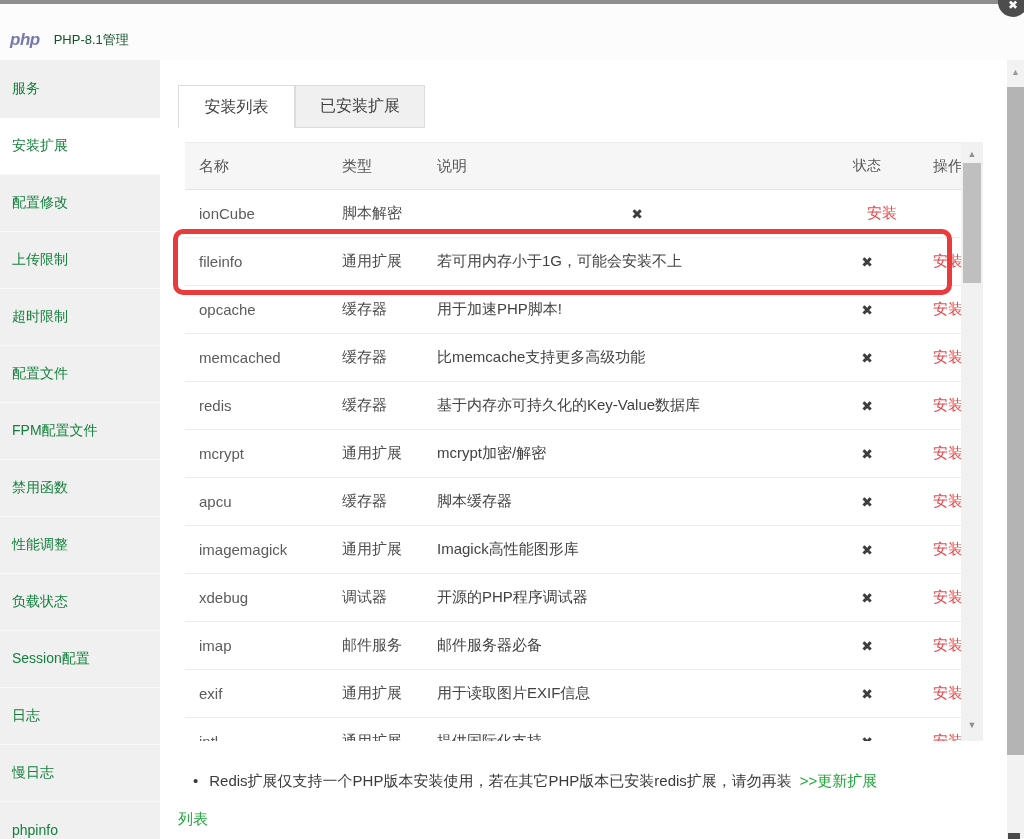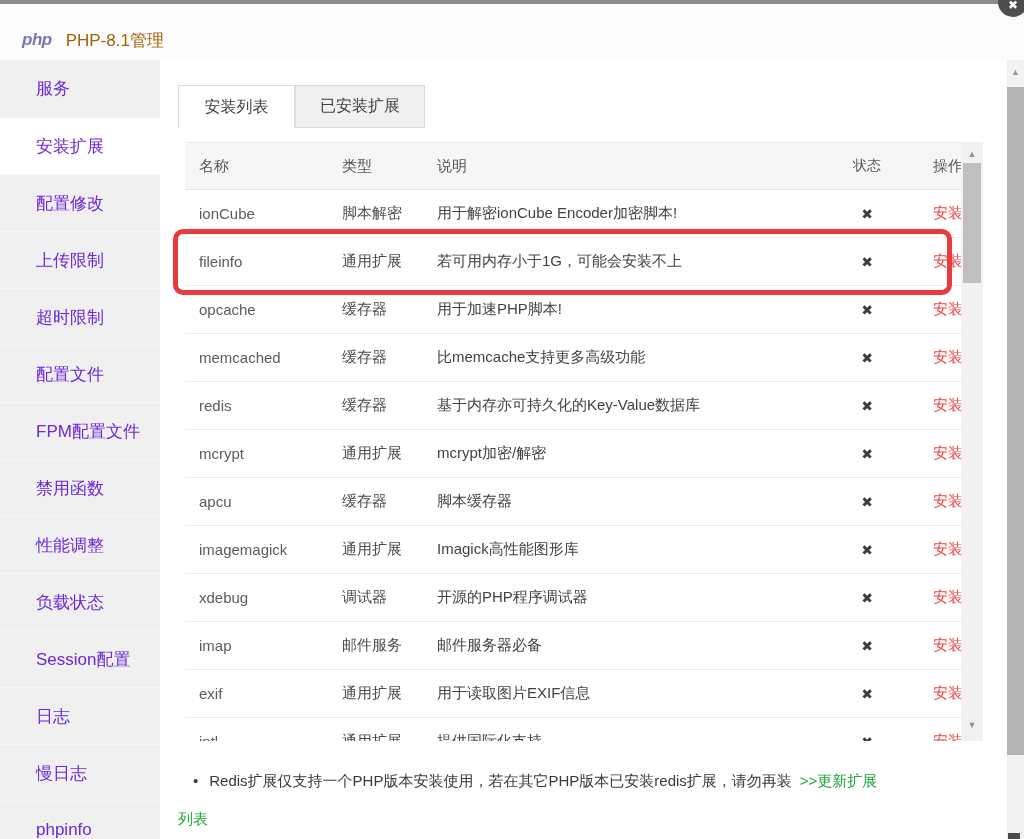--- a/index.html
+++ b/index.html
@@ -11,28 +11,28 @@
   .topbar { position:absolute; left:0; top:0; width:1024px; height:4px; background:#8d8d8d; }
 
   
   .close-btn { position:absolute; left:998px; top:-13px; width:30px; height:30px; border-radius:50%;
     background:#4d4d4d; color:#fff; display:flex; align-items:center; justify-content:center;
     font-size:12px; z-index:20; cursor:pointer; }
   .close-btn span { transform:translateY(3px); }
 
   
   .titlebar { position:absolute; left:0; top:4px; width:1024px; height:73px; background:#fcfcfc;
-    border-bottom:1px solid #ededed; display:flex; align-items:center; padding-left:22px; }
+    border-bottom:1px solid #ededed; display:flex; align-items:center; padding-left:10px; }
   .php-logo { font-style:italic; font-weight:bold; font-size:17px; color:#7579b0; letter-spacing:-0.5px; margin-right:14px; }
-  .title-text { font-size:17px; color:#a16207; }
+  .title-text { font-size:13px; color:#14532d; }
 
   
   .sidebar { position:absolute; left:0; top:60px; width:160px; height:779px; background:#f0f0f0; overflow:hidden; }
-  .side-item { height:57px; display:flex; align-items:center; padding-left:36px; font-size:17px;
-    color:#6d28d9; border-top:1px solid #f8f8f8; cursor:pointer; }
+  .side-item { height:57px; display:flex; align-items:center; padding-left:12px; font-size:14px;
+    color:#15803d; border-top:1px solid #f8f8f8; cursor:pointer; }
   .side-item:first-child { border-top:none; }
   .side-item.active { background:#fff; border-top-color:#f0f0f0; }
 
   
   .main { position:absolute; left:160px; top:60px; width:847px; height:779px; background:#fff; }
 
   
   .tab { position:absolute; top:25px; height:43px; display:flex; align-items:center; justify-content:center;
     font-size:16px; color:#3f3f3f; cursor:pointer; }
   .tab.active { left:18px; width:117px; background:#fff; border:1px solid #dcdcdc; border-bottom:none; z-index:2; }
@@ -150,21 +150,20 @@
         <span>名称</span>
         <span>类型</span>
         <span>说明</span>
         <span class="cell-status" style="font-weight:normal;color:#565656;">状态</span>
         <span class="cell-action" style="color:#565656;">操作</span>
       </div>
       <div>
           <div class="t-row">
     <span class="cell-name">ionCube</span>
     <span class="cell-type">脚本解密</span>
-    <span class="cell-desc">用于解密ionCube Encoder加密脚本!</span>
     <span class="cell-status">✖</span>
     <span class="cell-action"><a class="install-link">安装</a></span>
   </div>
           <div class="t-row">
     <span class="cell-name">fileinfo</span>
     <span class="cell-type">通用扩展</span>
     <span class="cell-desc">若可用内存小于1G，可能会安装不上</span>
     <span class="cell-status">✖</span>
     <span class="cell-action"><a class="install-link">安装</a></span>
   </div>

